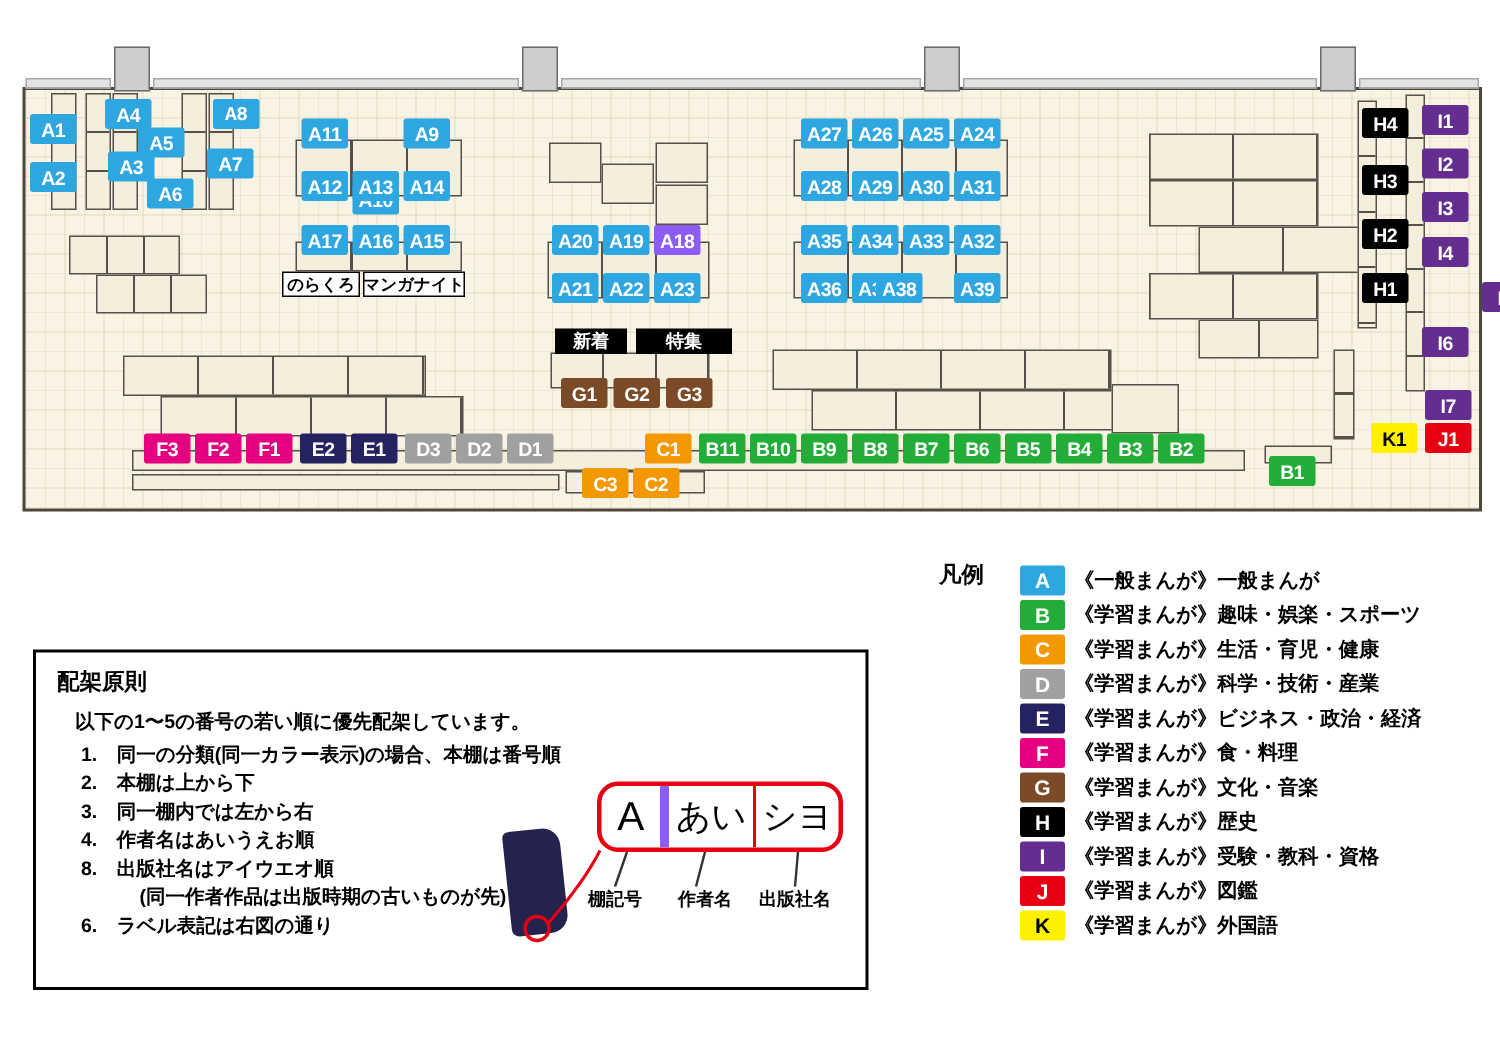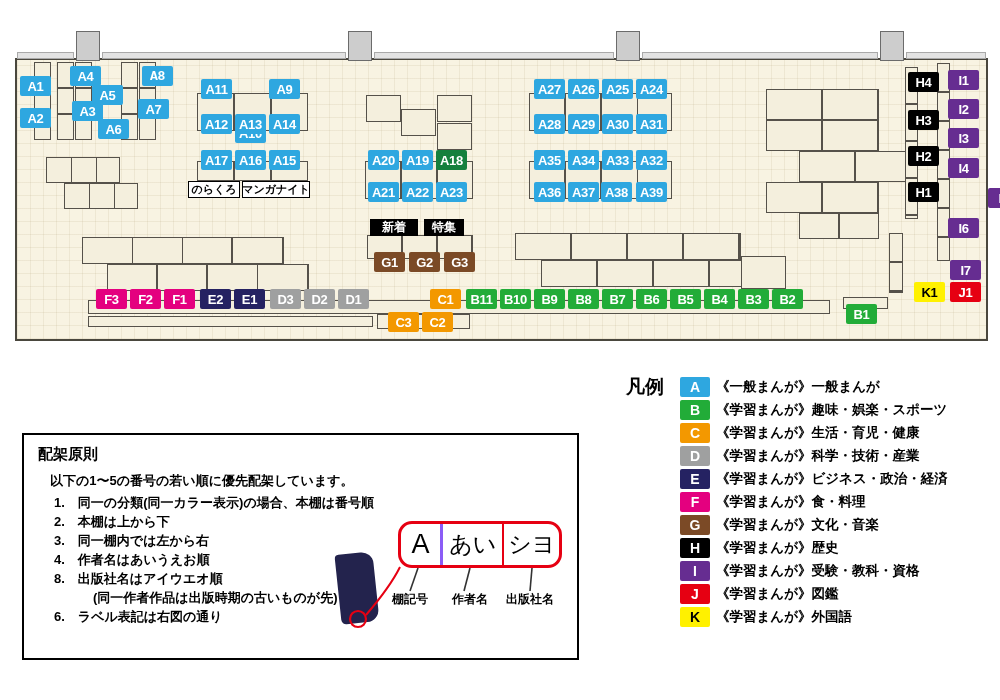--- a/index.html
+++ b/index.html
@@ -18,37 +18,37 @@
 
   .badge{position:absolute;width:31px;height:20px;border-radius:2px;color:#fff;
     font-size:13px;font-weight:bold;display:flex;align-items:center;justify-content:center;
     letter-spacing:-.3px}
   .map-tag{position:absolute;height:17px;font-size:11px;font-weight:bold;
     display:flex;align-items:center;justify-content:center;white-space:nowrap}
   .map-tag.white{background:#fff;border:1px solid #000;color:#000}
   .map-tag.black{background:#000;color:#fff;font-size:12px}
 
   .legend{position:absolute;left:620px;top:369px;width:378px;height:265px}
-  .legend-title{position:absolute;left:6px;top:5px;font-size:19px;font-weight:bold}
+  .legend-title{position:absolute;left:6px;top:5px;font-size:15px;font-weight:bold}
   .legend-row{position:absolute;left:60px;height:23px;display:flex;align-items:center}
   .legend-badge{width:30px;height:20px;border-radius:2px;display:flex;align-items:center;
     justify-content:center;font-weight:bold;font-size:14px;margin-right:6px;flex:0 0 30px}
   .legend-text{font-size:13.5px;font-weight:bold;white-space:nowrap}
 
   .pbox{position:absolute;left:22px;top:433px;width:557px;height:227px;border:2px solid #000;background:#fff}
   .pbox-title{position:absolute;left:14px;top:10px;font-size:15px;font-weight:bold}
   .pbox-intro{position:absolute;left:26px;top:37px;font-size:13px;font-weight:bold}
   .rules{position:absolute;left:30px;top:58px}
   .rule{font-size:13px;font-weight:bold;line-height:19px;white-space:pre}
 
   .spine-label{position:absolute;left:374px;top:86px;width:164px;height:47px;background:#fff;
     border:3px solid #e60012;border-radius:14px;display:flex;align-items:stretch;overflow:hidden}
   .spine-cell{display:flex;align-items:center;justify-content:center;color:#000}
   .cell-shelf{width:40px;font-size:27px}
-  .cell-author{width:64px;font-size:23px;border-left:3px solid #8b5cf6}
+  .cell-author{width:64px;font-size:23px;border-left:6px solid #8b5cf6}
   .cell-pub{width:58px;font-size:23px;border-left:2px solid #e60012}
   .book{position:absolute;left:314px;top:118px;width:38px;height:70px;background:#23234d;
     border-radius:4px 12px 12px 5px;transform:rotate(-6deg)}
   .caption{position:absolute;top:156px;font-size:12px;font-weight:bold;white-space:nowrap}
   .pbox-svg{position:absolute;left:300px;top:80px;width:260px;height:120px;pointer-events:none}
 </style>
 </head>
 <body>
 
 <div id="stage">
@@ -110,39 +110,39 @@
       <div class="badge" style="left: 235px; top: 79px; background: rgb(46, 167, 224); margin-top: 44px;">A10</div>
       <div class="badge" style="left: 269px; top: 79px; background: rgb(46, 167, 224);">A9</div>
       <div class="badge" style="left: 201px; top: 114px; background: rgb(46, 167, 224);">A12</div>
       <div class="badge" style="left: 235px; top: 114px; background: rgb(46, 167, 224);">A13</div>
       <div class="badge" style="left: 269px; top: 114px; background: rgb(46, 167, 224);">A14</div>
       <div class="badge" style="left: 201px; top: 150px; background: rgb(46, 167, 224);">A17</div>
       <div class="badge" style="left: 235px; top: 150px; background: rgb(46, 167, 224);">A16</div>
       <div class="badge" style="left: 269px; top: 150px; background: rgb(46, 167, 224);">A15</div>
       <div class="badge" style="left: 368px; top: 150px; background: rgb(46, 167, 224);">A20</div>
       <div class="badge" style="left: 402px; top: 150px; background: rgb(46, 167, 224);">A19</div>
-      <div class="badge" style="left: 436px; top: 150px; background: #15803d;">A18</div>
+      <div class="badge" style="left: 436px; top: 150px; background: #8b5cf6;">A18</div>
       <div class="badge" style="left: 368px; top: 182px; background: rgb(46, 167, 224);">A21</div>
       <div class="badge" style="left: 402px; top: 182px; background: rgb(46, 167, 224);">A22</div>
       <div class="badge" style="left: 436px; top: 182px; background: rgb(46, 167, 224);">A23</div>
       <div class="badge" style="left: 534px; top: 79px; background: rgb(46, 167, 224);">A27</div>
       <div class="badge" style="left: 568px; top: 79px; background: rgb(46, 167, 224);">A26</div>
       <div class="badge" style="left: 602px; top: 79px; background: rgb(46, 167, 224);">A25</div>
       <div class="badge" style="left: 636px; top: 79px; background: rgb(46, 167, 224);">A24</div>
       <div class="badge" style="left: 534px; top: 114px; background: rgb(46, 167, 224);">A28</div>
       <div class="badge" style="left: 568px; top: 114px; background: rgb(46, 167, 224);">A29</div>
       <div class="badge" style="left: 602px; top: 114px; background: rgb(46, 167, 224);">A30</div>
       <div class="badge" style="left: 636px; top: 114px; background: rgb(46, 167, 224);">A31</div>
       <div class="badge" style="left: 534px; top: 150px; background: rgb(46, 167, 224);">A35</div>
       <div class="badge" style="left: 568px; top: 150px; background: rgb(46, 167, 224);">A34</div>
       <div class="badge" style="left: 602px; top: 150px; background: rgb(46, 167, 224);">A33</div>
       <div class="badge" style="left: 636px; top: 150px; background: rgb(46, 167, 224);">A32</div>
       <div class="badge" style="left: 534px; top: 182px; background: rgb(46, 167, 224); text-align: right;">A36</div>
       <div class="badge" style="left: 568px; top: 182px; background: rgb(46, 167, 224);">A37</div>
-      <div class="badge" style="left: 601px; top: 182px; background: rgb(46, 167, 224);">A38</div>
+      <div class="badge" style="left: 584px; top: 182px; background: rgb(46, 167, 224);">A38</div>
       <div class="badge" style="left: 636px; top: 182px; background: rgb(46, 167, 224);">A39</div>
       <div class="badge" style="left: 374px; top: 252px; background: rgb(123, 74, 38);">G1</div>
       <div class="badge" style="left: 409px; top: 252px; background: rgb(123, 74, 38);">G2</div>
       <div class="badge" style="left: 444px; top: 252px; background: rgb(123, 74, 38);">G3</div>
       <div class="badge" style="left: 96px; top: 289px; background: rgb(228, 0, 127);">F3</div>
       <div class="badge" style="left: 130px; top: 289px; background: rgb(228, 0, 127);">F2</div>
       <div class="badge" style="left: 164px; top: 289px; background: rgb(228, 0, 127);">F1</div>
       <div class="badge" style="left: 200px; top: 289px; background: rgb(37, 34, 98);">E2</div>
       <div class="badge" style="left: 234px; top: 289px; background: rgb(37, 34, 98);">E1</div>
       <div class="badge" style="left: 270px; top: 289px; background: rgb(159, 160, 160);">D3</div>
@@ -171,21 +171,21 @@
       <div class="badge" style="left: 908px; top: 182px; background: rgb(0, 0, 0);">H1</div>
       <div class="badge" style="left: 948px; top: 70px; background: rgb(102, 45, 145);">I1</div>
       <div class="badge" style="left: 948px; top: 99px; background: rgb(102, 45, 145);">I2</div>
       <div class="badge" style="left: 948px; top: 128px; background: rgb(102, 45, 145);">I3</div>
       <div class="badge" style="left: 948px; top: 158px; background: rgb(102, 45, 145);">I4</div>
       <div class="badge" style="left: 948px; top: 188px; background: rgb(102, 45, 145); margin-left: 40px;">I5</div>
       <div class="badge" style="left: 948px; top: 218px; background: rgb(102, 45, 145);">I6</div>
       <div class="map-tag white" style="left: 188px; top: 181px; width: 52px;">のらくろ</div>
       <div class="map-tag white" style="left: 242px; top: 181px; width: 68px;">マンガナイト</div>
       <div class="map-tag black" style="left: 370px; top: 219px; width: 48px;">新着</div>
-      <div class="map-tag black" style="left: 424px; top: 219px; width: 40px;">特集</div>
+      <div class="map-tag black" style="left: 424px; top: 219px; width: 64px;">特集</div>
     </div>
 
   <div class="legend">
     <div class="legend-title">凡例</div>
     <div id="legend-items">
         <div class="legend-row" style="top: 6px;">
           <span class="legend-badge" style="background: rgb(46, 167, 224); color: rgb(255, 255, 255);">A</span>
           <span class="legend-text">《一般まんが》一般まんが</span>
         </div>
         <div class="legend-row" style="top: 29px;">

